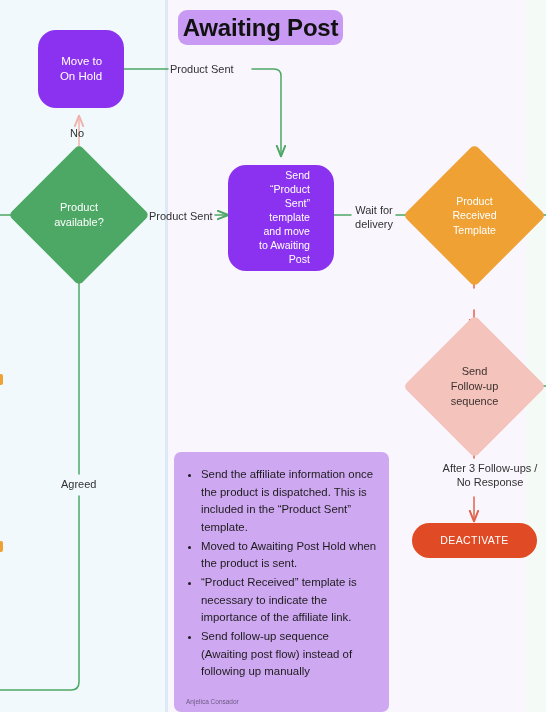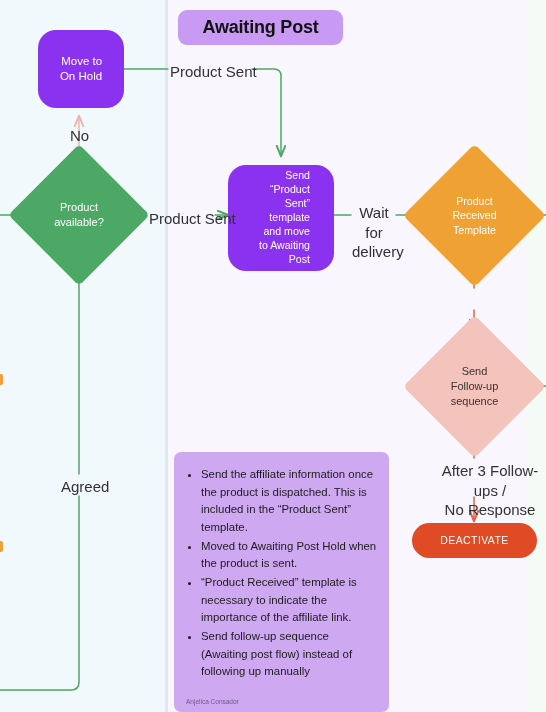--- a/index.html
+++ b/index.html
@@ -30,35 +30,35 @@
   .diamond-wrap{position:absolute;}
   .diamond-shape{position:absolute;inset:0;transform:rotate(45deg);border-radius:5px;}
   .diamond-label{position:absolute;inset:0;display:flex;align-items:center;
                  justify-content:center;text-align:center;line-height:1.35;}
 
   
   #title-badge{
     position:absolute;left:178px;top:10px;width:165px;height:35px;
     background:#c89af3;border-radius:9px;
     display:flex;align-items:center;justify-content:center;
-    font-size:18px;font-weight:bold;color:#111111;letter-spacing:-.2px;
+    font-size:24px;font-weight:bold;color:#111111;letter-spacing:-.2px;
   }
 
   
   #notes-card{
     position:absolute;left:174px;top:452px;width:215px;height:260px;
     background:#cfa8f2;border-radius:7px;box-sizing:border-box;
     padding:14px 12px 0 12px;color:#1c1c1c;
   }
   #notes-card ul{margin:0;padding-left:15px;}
   #notes-card li{font-size:11.4px;line-height:1.55;margin-bottom:1px;}
   #notes-author{position:absolute;left:12px;bottom:7px;font-size:6.5px;color:#6e5a85;}
 
   
-  .edge-label{position:absolute;font-size:15px;color:#323232;
+  .edge-label{position:absolute;font-size:11px;color:#323232;
               white-space:nowrap;line-height:1.3;text-align:center;}
   .edge-label.multi{white-space:normal;}
 
   svg.wires{position:absolute;inset:0;width:546px;height:712px;
             pointer-events:none;overflow:visible;}
 </style>
 </head>
 <body>
 
 <div id="canvas">

